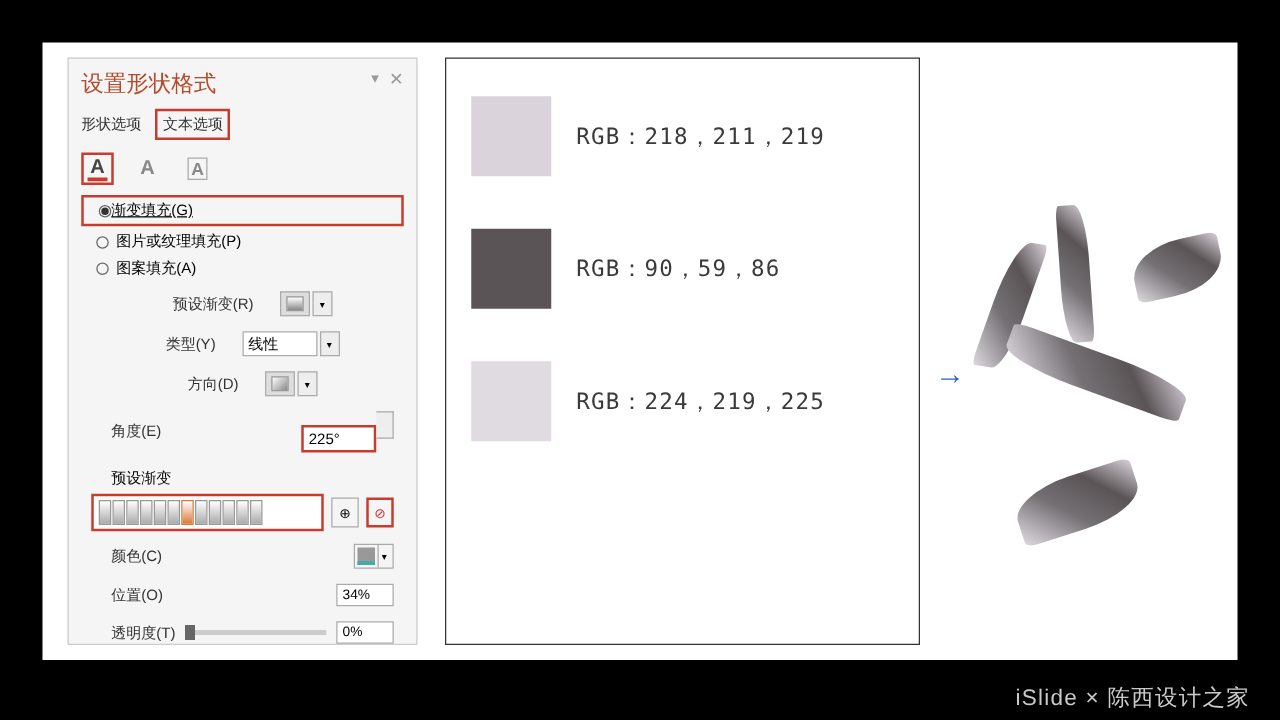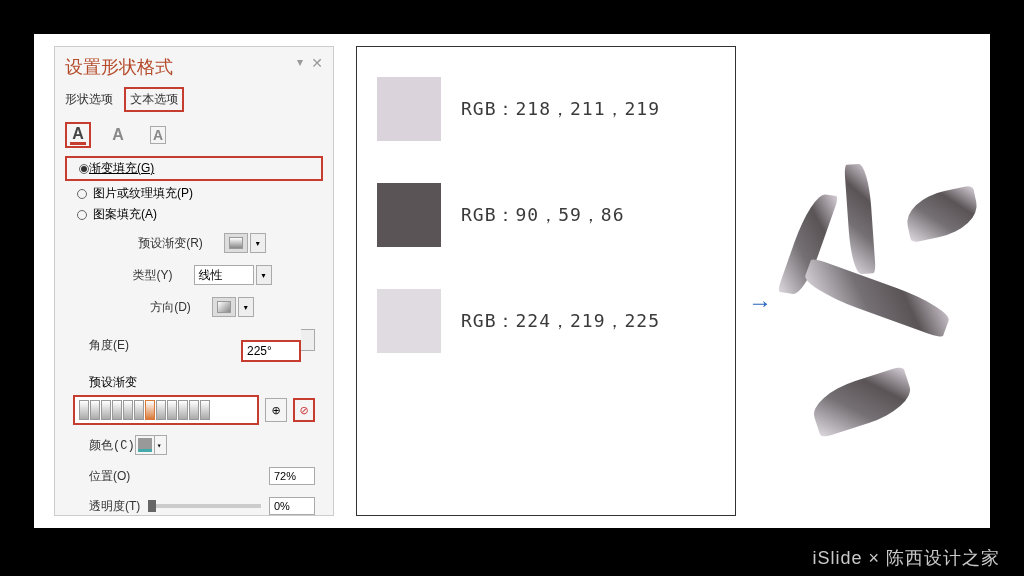--- a/index.html
+++ b/index.html
@@ -43,21 +43,21 @@
     .spinner { width: 14px; height: 22px; border: 1px solid #aaa; background:#eee; border-left:none; }
     
     .gradient-label { padding: 6px 18px 2px 34px; font-size: 12px; }
     .gradient-row { display: flex; align-items: center; padding: 2px 18px 4px 18px; gap: 6px; }
     .gradient-bar { flex: 1; height: 30px; border: 2px solid #c63d2f; background: #fff; display: flex; align-items: center; padding: 2px 4px; gap: 1px; }
     .stop { width: 10px; height: 20px; border: 1px solid #999; background: linear-gradient(#fff,#aaa); }
     .stop.sel { border: 1px solid #d97a3a; background: linear-gradient(#fff,#d97a3a); }
     .tiny-btn { width: 22px; height: 24px; border: 1px solid #aaa; background:#f5f5f5; display:flex; align-items:center; justify-content:center; font-size:11px; }
     .tiny-btn.highlight { border: 2px solid #c63d2f; color:#c33; }
     
-    .color-row { display: flex; align-items: center; padding: 6px 18px 6px 34px; font-size: 12px; font-family: Liberation Mono, monospace; }
+    .color-row { display: flex; align-items: center; justify-content: space-between; padding: 6px 18px 6px 34px; font-size: 12px; }
     .color-btn { width: 32px; height: 20px; border:1px solid #aaa; display:flex; }
     .color-btn .c { width: 14px; height: 14px; margin:2px; background:#999; border-bottom:3px solid #4aa; }
     .color-btn .d { width:10px; display:flex; align-items:center; justify-content:center; font-size:8px; border-left:1px solid #aaa; }
     
     .slider-row { display: flex; align-items: center; justify-content: space-between; padding: 6px 18px 6px 34px; font-size: 12px; }
     .slider { flex:1; margin: 0 8px; height: 4px; background: #ccc; position: relative; }
     .slider-thumb { position: absolute; width: 8px; height: 12px; background: #666; top: -4px; }
     .pct-box { border: 1px solid #aaa; background:#fff; width: 46px; height: 18px; padding: 0 4px; font-size: 11px; display:flex; align-items:center; }
     
     
@@ -176,21 +176,21 @@
     <div class="color-row">
       <span class="row-label">颜色(C)</span>
       <span class="color-btn">
           <span class="c"></span>
           <span class="d">▾</span>
         </span>
     </div>
 
     <div class="slider-row">
       <span class="row-label">位置(O)</span>
-      <span class="pct-box">72%</span>
+      <span class="pct-box">34%</span>
     </div>
     <div class="slider-row">
       <span class="row-label">透明度(T)</span>
       <span class="slider">
           <span class="slider-thumb" style="left:0"></span>
         </span>
       <span class="pct-box">0%</span>
     </div>
   </div>
 

